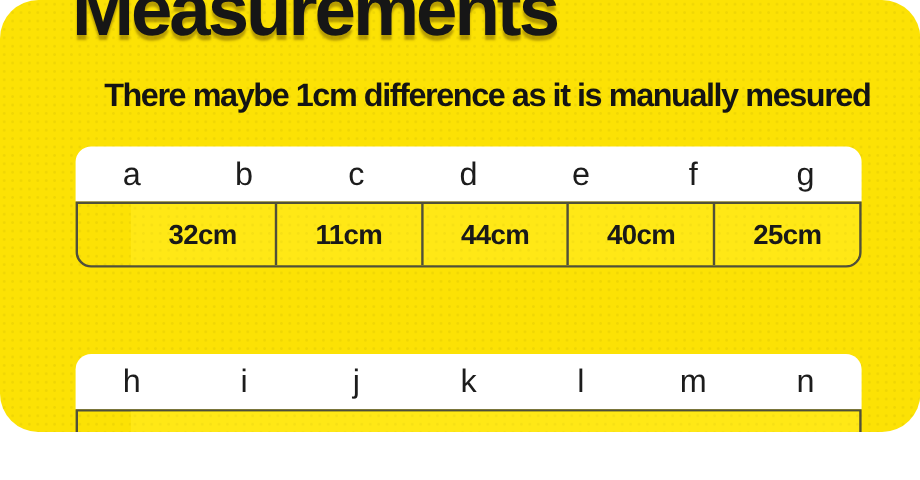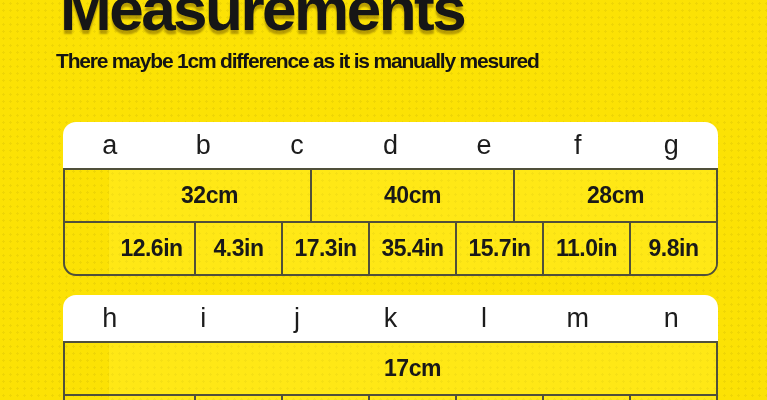--- a/index.html
+++ b/index.html
@@ -1,35 +1,36 @@
 <!DOCTYPE html>
 <html><head>
 <meta charset="utf-8">
 <style>
   html,body{margin:0;padding:0;}
   .canvas{
     position:relative;
-    width:767px;height:400px;
+    width:767px;height:360px;
     overflow:hidden;
     background-color:#FCE205;
     background-image:radial-gradient(rgba(0,0,0,0.05) 1px, rgba(0,0,0,0) 1.2px);
     background-size:7px 7px;
     font-family:"Liberation Sans",sans-serif;
     color:#1a1a1a;
+    border-radius:32px;
   }
   .title{
     position:absolute;top:-22px;left:60px;margin:0;
     font-size:62px;line-height:1;font-weight:800;letter-spacing:-2.5px;
     color:#161616;
     text-shadow:0 4px 2px rgba(125,100,0,0.55);
     white-space:nowrap;
   }
   .subtitle{
-    position:absolute;top:49px;left:56px;width:670px;margin:0;
-    text-align:left;font-size:21px;font-weight:700;letter-spacing:-1.2px;
+    position:absolute;top:49px;left:56px;width:670px;margin:15px;
+    text-align:center;font-size:27px;font-weight:700;letter-spacing:-1.2px;
     color:#141414;white-space:nowrap;
   }
   .size-table{position:absolute;left:63px;width:655px;}
   .t1{top:122px;}
   .t2{top:295px;}
   .thead{
     height:46px;background:#ffffff;
     border-radius:13px 13px 0 0;
     display:flex;align-items:center;
   }
@@ -67,31 +68,24 @@
       <div class="th">b</div>
       <div class="th">c</div>
       <div class="th">d</div>
       <div class="th">e</div>
       <div class="th">f</div>
       <div class="th">g</div>
     </div>
     <div class="tbody">
       <div class="trow">
         <div class="td">32cm</div>
+        <div class="td">11cm</div>
+        <div class="td">44cm</div>
         <div class="td">40cm</div>
-        <div class="td">28cm</div>
-      </div>
-      <div class="trow">
-        <div class="td">12.6in</div>
-        <div class="td">4.3in</div>
-        <div class="td">17.3in</div>
-        <div class="td">35.4in</div>
-        <div class="td">15.7in</div>
-        <div class="td">11.0in</div>
-        <div class="td">9.8in</div>
+        <div class="td">25cm</div>
       </div>
     </div>
   </section>
 
   <section class="size-table t2">
     <div class="thead">
       <div class="th">h</div>
       <div class="th">i</div>
       <div class="th">j</div>
       <div class="th">k</div>

